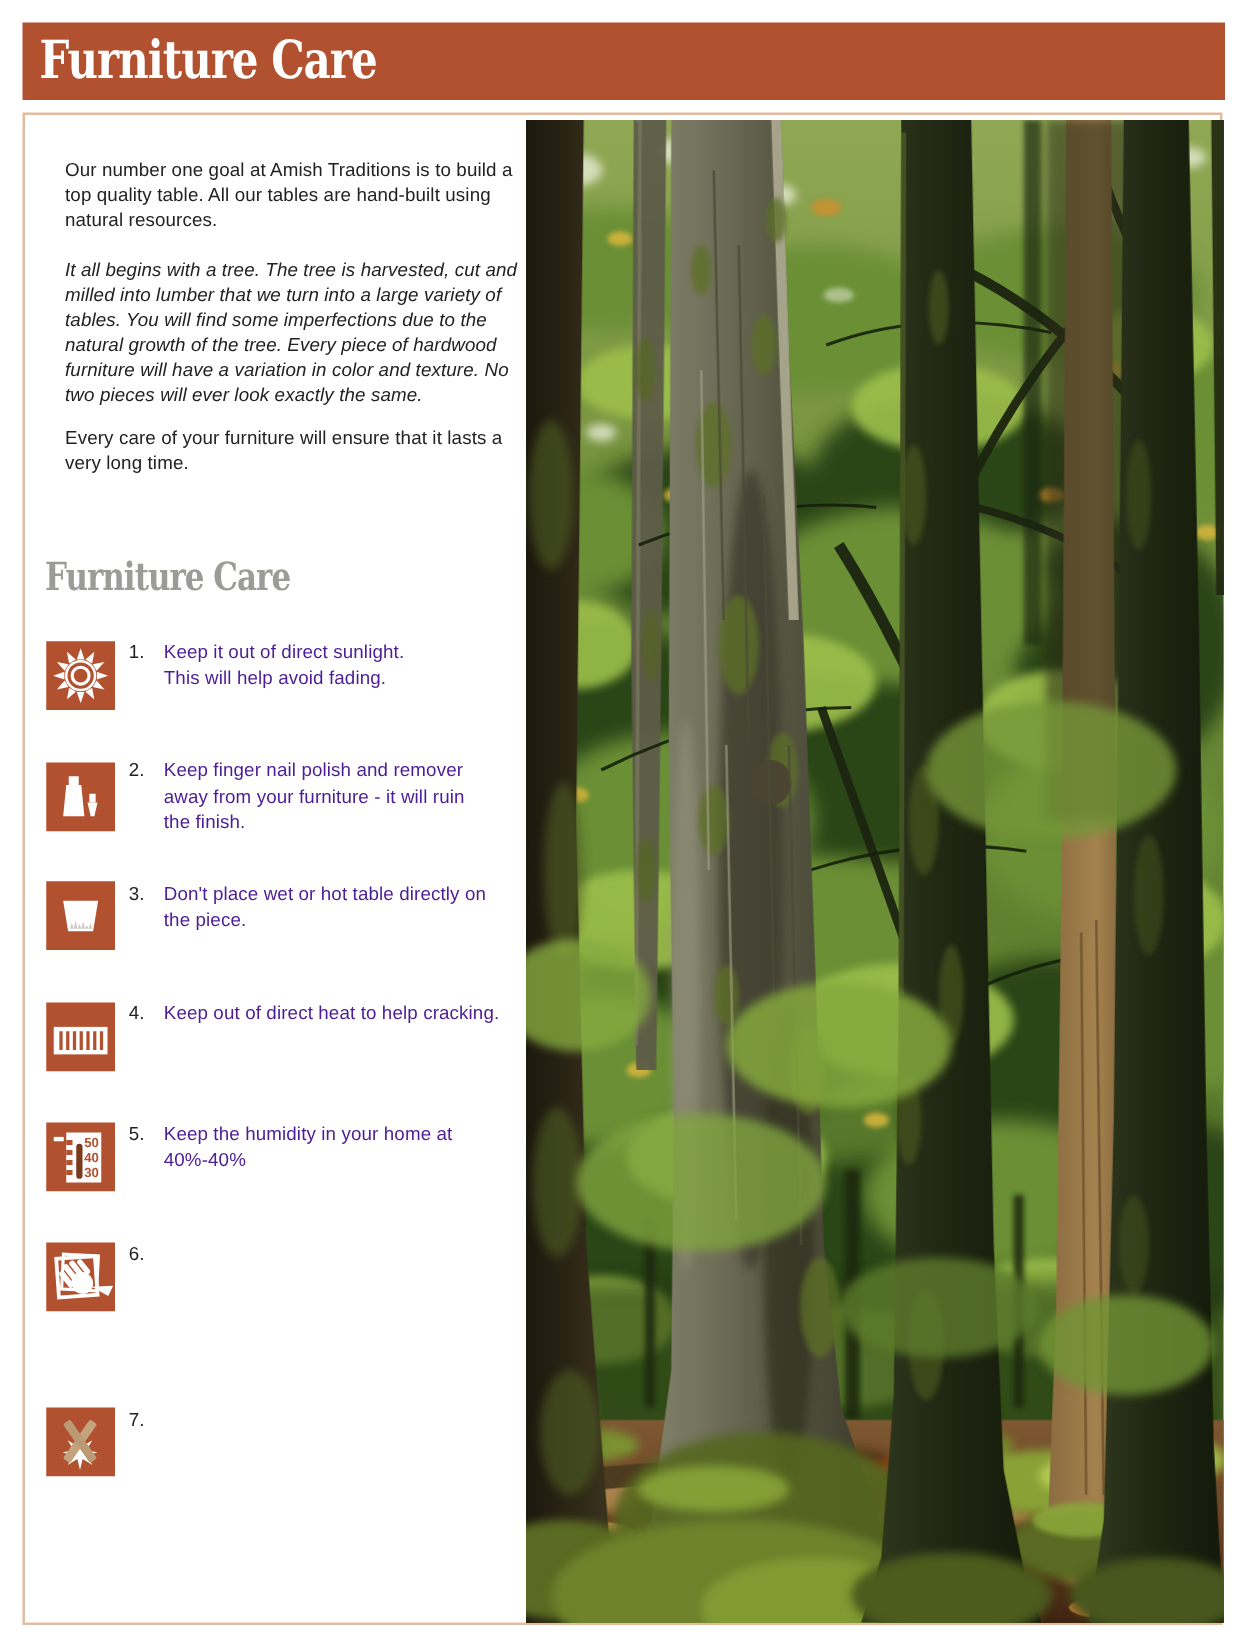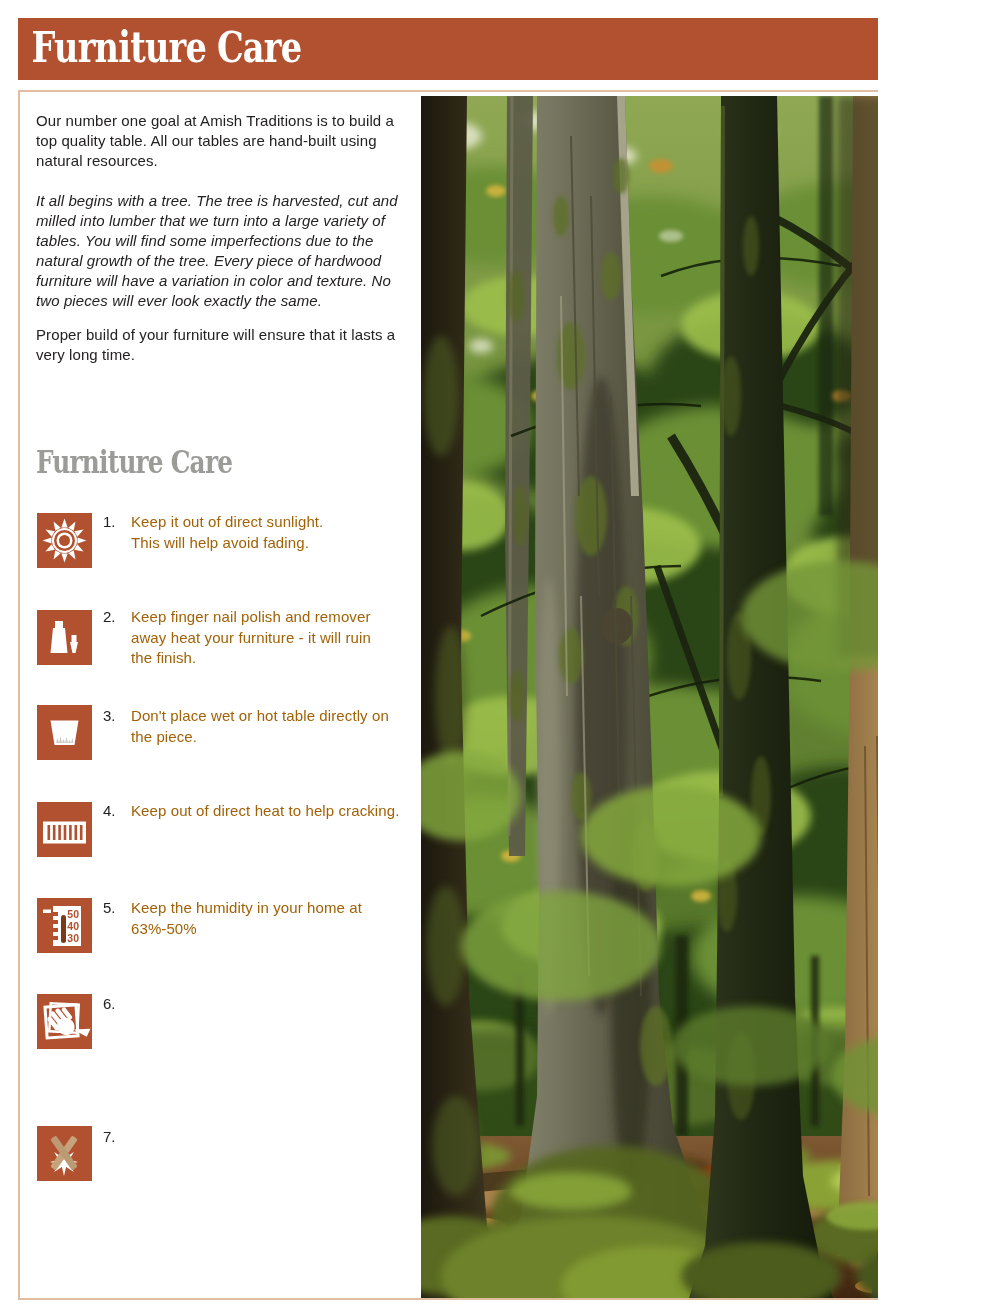--- a/index.html
+++ b/index.html
@@ -1,39 +1,39 @@
 <!DOCTYPE html>
 <html><head>
 <meta charset="utf-8">
 <style>
   html,body{margin:0;padding:0;background:#ffffff;}
-  .page{position:relative;width:878px;height:1315px;background:#ffffff;
+  .page{position:relative;width:1000px;height:1315px;background:#ffffff;
         font-family:"Liberation Sans",sans-serif;overflow:hidden;}
 
   .header-bar{position:absolute;left:18px;top:18px;width:962px;height:62px;background:#b2512f;}
   .header-title{display:inline-block;margin:0;padding-left:17px;line-height:60px;
         font-family:"DejaVu Serif",serif;font-weight:700;font-size:42px;color:#ffffff;
         letter-spacing:-1px;transform:scaleX(.8);transform-origin:left center;white-space:nowrap;}
 
   .content-box{position:absolute;left:18px;top:90px;width:960px;height:1210px;
         border:2px solid #e2bca1;box-sizing:border-box;background:#ffffff;}
 
-  .intro-p{position:absolute;left:36px;width:372px;margin:0;font-size:15px;line-height:20px;
+  .intro-p{position:absolute;left:36px;width:372px;margin:16px;font-size:15px;line-height:20px;
         color:#242122;letter-spacing:.1px;}
   .p1{top:111px;} .p2{top:191px;font-style:italic;} .p3{top:325px;}
 
   .section-heading{position:absolute;left:36px;top:444px;margin:0;
         font-family:"DejaVu Serif",serif;font-weight:700;font-size:31px;color:#9b9b97;
         letter-spacing:-1px;transform:scaleX(.8);transform-origin:left top;white-space:nowrap;}
 
   .icon-tile{position:absolute;left:37px;width:55px;height:55px;background:#b2512f;}
   .icon-tile svg{display:block;width:55px;height:55px;}
   .item-number{position:absolute;left:103px;width:24px;font-size:15px;line-height:20.5px;color:#242122;}
   .item-text{position:absolute;left:131px;width:312px;font-size:15px;line-height:20.5px;
-        color:#a16207;white-space:pre-line;letter-spacing:.1px;}
+        color:#4c1d95;white-space:pre-line;letter-spacing:.1px;}
 
   .i1{top:513px;} .t1{top:512px;}
   .i2{top:610px;} .t2{top:607px;}
   .i3{top:705px;} .t3{top:706px;}
   .i4{top:802px;} .t4{top:801px;}
   .i5{top:898px;} .t5{top:898px;}
   .i6{top:994px;} .t6{top:994px;}
   .i7{top:1126px;} .t7{top:1127px;}
 
   .photo{position:absolute;left:421px;top:96px;width:558px;height:1202px;overflow:hidden;}
@@ -45,21 +45,21 @@
 <div class="page">
 
   <div class="header-bar">
     <h1 class="header-title">Furniture Care</h1>
   </div>
 
   <div class="content-box"></div>
 
   <p class="intro-p p1">Our number one goal at Amish Traditions is to build a top quality table. All our tables are hand-built using natural resources.</p>
   <p class="intro-p p2">It all begins with a tree. The tree is harvested, cut and milled into lumber that we turn into a large variety of tables. You will find some imperfections due to the natural growth of the tree. Every piece of hardwood furniture will have a variation in color and texture. No two pieces will ever look exactly the same.</p>
-  <p class="intro-p p3">Proper build of your furniture will ensure that it lasts a very long time.</p>
+  <p class="intro-p p3">Every care of your furniture will ensure that it lasts a very long time.</p>
 
   <h2 class="section-heading">Furniture Care</h2>
 
   <div class="icon-tile i1">
     <svg viewBox="0 0 55 55">
       <g fill="#ffffff">
         <g id="ray">
             <polygon points="27.5,5.5 30.6,14.5 24.4,14.5"></polygon>
           </g>
         <use href="#ray" transform="rotate(30 27.5 27.5)"></use>
@@ -89,21 +89,21 @@
       <g fill="#ffffff">
         <rect x="18" y="11" width="8" height="7"></rect>
         <polygon points="16,18 28,18 30.5,43 13.5,43"></polygon>
         <rect x="34.5" y="25" width="5" height="7"></rect>
         <polygon points="33,32 41,32 38.5,43 35.5,43"></polygon>
       </g>
     </svg>
   </div>
   <div class="item-number t2">2.</div>
   <div class="item-text t2">Keep finger nail polish and remover
-away heat your furniture - it will ruin
+away from your furniture - it will ruin
 the finish.</div>
 
   <div class="icon-tile i3">
     <svg viewBox="0 0 55 55">
       <polygon points="13.5,15.5 41.5,15.5 37.5,40 17.5,40" fill="#ffffff"></polygon>
       <path d="M19,38 l1.5,-5 1.5,5 1.5,-7 1.5,7 1.5,-4 1.5,4 1.5,-6 1.5,6 1.5,-3 1.5,3 1.5,-5 1,5 z" fill="#c9c5be" opacity=".9"></path>
     </svg>
   </div>
   <div class="item-number t3">3.</div>
   <div class="item-text t3">Don't place wet or hot table directly on
@@ -139,21 +139,21 @@
       <rect x="24" y="17" width="5" height="28" rx="2.5" fill="#7a3b1d"></rect>
       <g font-family="Liberation Sans, sans-serif" font-size="10.5" font-weight="bold" fill="#b2512f" text-anchor="end">
         <text x="42" y="19.5">50</text>
         <text x="42" y="31.5">40</text>
         <text x="42" y="43.5">30</text>
       </g>
     </svg>
   </div>
   <div class="item-number t5">5.</div>
   <div class="item-text t5">Keep the humidity in your home at
-63%-50%</div>
+40%-40%</div>
 
   <div class="icon-tile i6">
     <svg viewBox="0 0 55 55">
       <rect x="9" y="12" width="31" height="31" fill="none" stroke="#ffffff" stroke-width="3" transform="rotate(-4 24 27)"></rect>
       <rect x="13" y="10" width="28" height="28" fill="none" stroke="#ffffff" stroke-width="2.5" transform="rotate(3 27 24)"></rect>
       <g transform="rotate(-38 27 30)" fill="#ffffff">
         <ellipse cx="27" cy="33" rx="8.5" ry="9"></ellipse>
         <rect x="16.5" y="15" width="4.6" height="16" rx="2.3"></rect>
         <rect x="22.2" y="12.5" width="4.6" height="18" rx="2.3"></rect>
         <rect x="27.9" y="13.5" width="4.6" height="17" rx="2.3"></rect>

